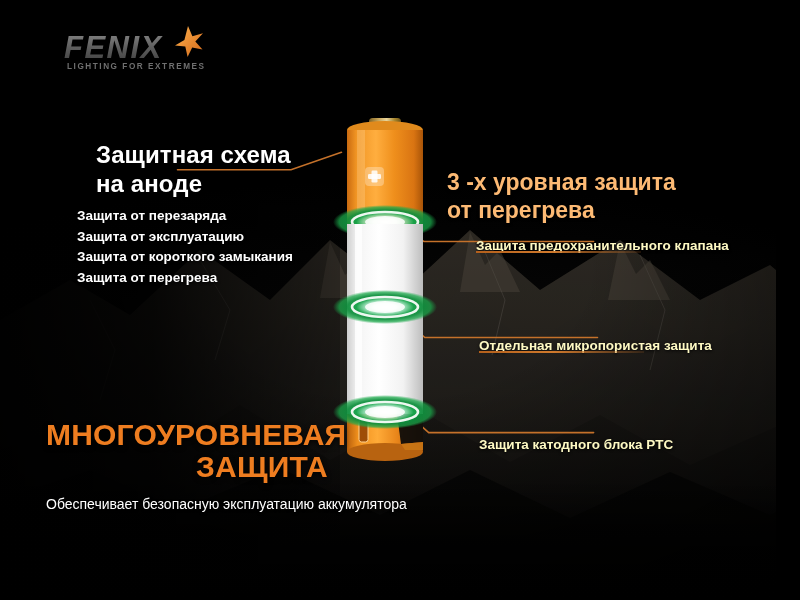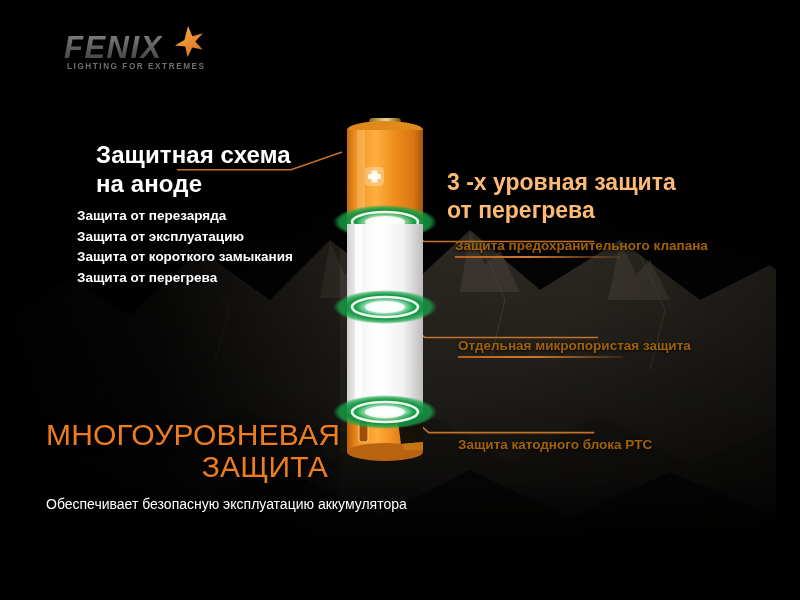--- a/index.html
+++ b/index.html
@@ -67,39 +67,39 @@
   .list-left div{white-space:nowrap;}
 
   .head-right{
     position:absolute;left:447px;top:168px;width:300px;
     color:#fdba74;font-size:23px;font-weight:bold;line-height:1.23;
     text-shadow:0 1px 3px rgba(0,0,0,.9);
   }
 
   .rlabel{
     position:absolute;
-    color:#a16207;font-size:13.5px;font-weight:bold;
+    color:#fef9c3;font-size:13.5px;font-weight:bold;
     white-space:nowrap;
     text-shadow:0 1px 3px rgba(0,0,0,.95);
-    padding-bottom:5px;
+    margin-left:21px;
   }
   .rlabel::after{
     content:"";
     position:absolute;left:0;bottom:0;
     width:165px;height:2px;
     background:linear-gradient(90deg,#b4601c 0%,#d0792c 45%,rgba(190,105,40,.15) 100%);
   }
   #rlabel-1{left:455px;top:238px;}
   #rlabel-2{left:458px;top:338px;}
   #rlabel-3{left:458px;top:437px;}
   #rlabel-3::after{width:0;height:0;}
 
   .headline{
     position:absolute;left:46px;top:419px;width:300px;
-    color:#ee7d20;font-weight:normal;font-size:30px;line-height:1.05;
+    color:#ee7d20;font-weight:bold;font-size:30px;line-height:1.05;
     letter-spacing:.2px;
     text-shadow:0 2px 5px rgba(0,0,0,.85);
   }
   .headline .l1{display:block;text-align:left;}
   .headline .l2{display:block;text-align:right;padding-right:18px;}
 
   .subline{
     position:absolute;left:46px;top:496px;
     color:#ffffff;font-size:14px;font-weight:normal;
     text-shadow:0 1px 3px rgba(0,0,0,.95);

